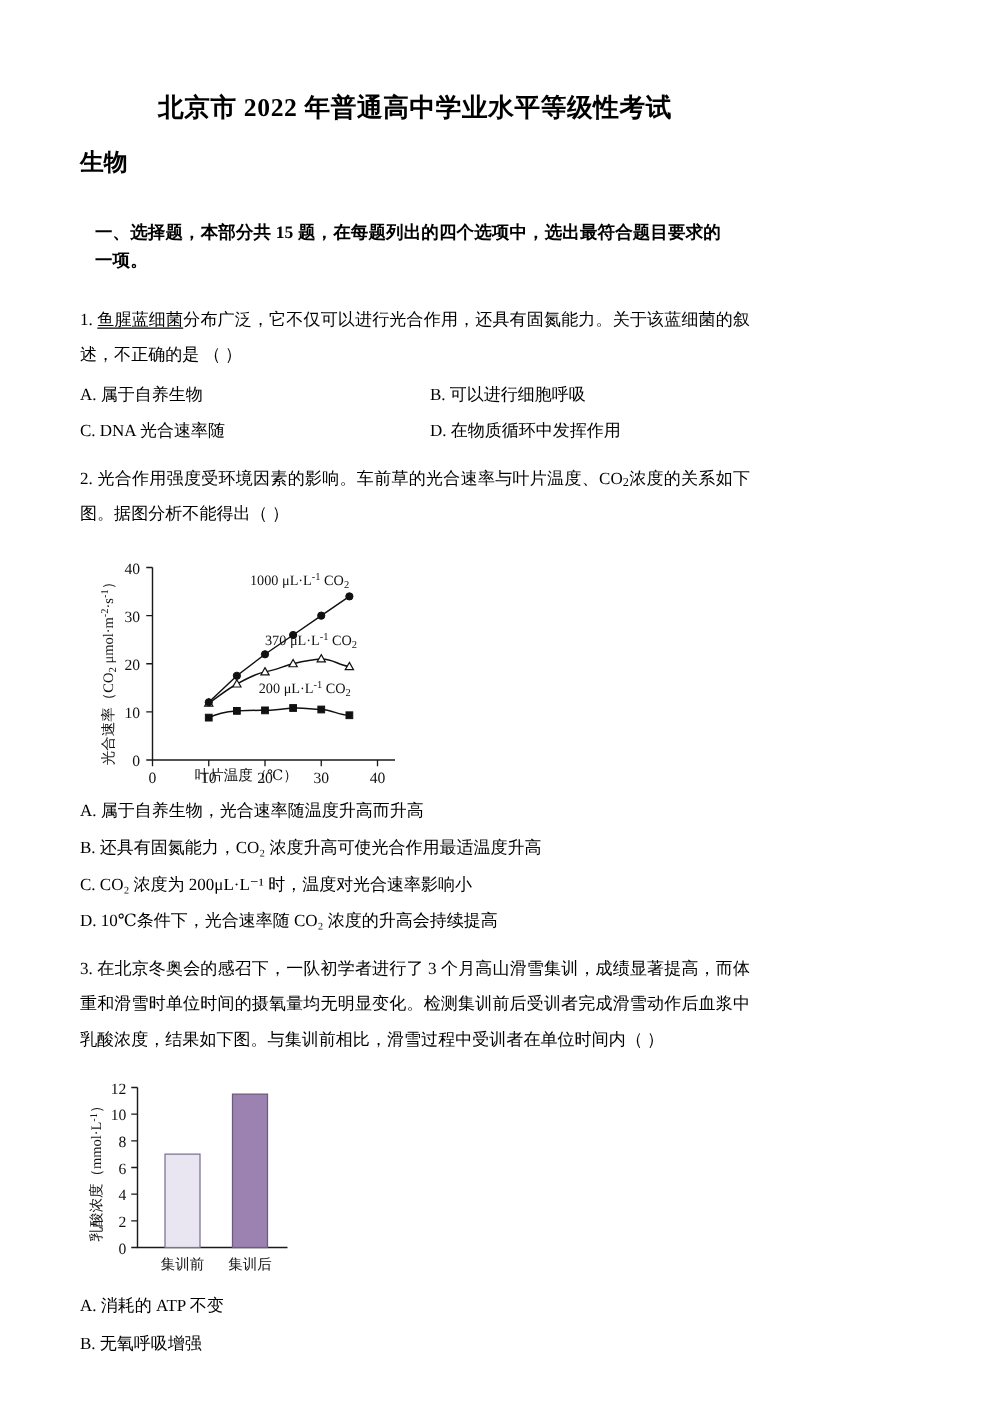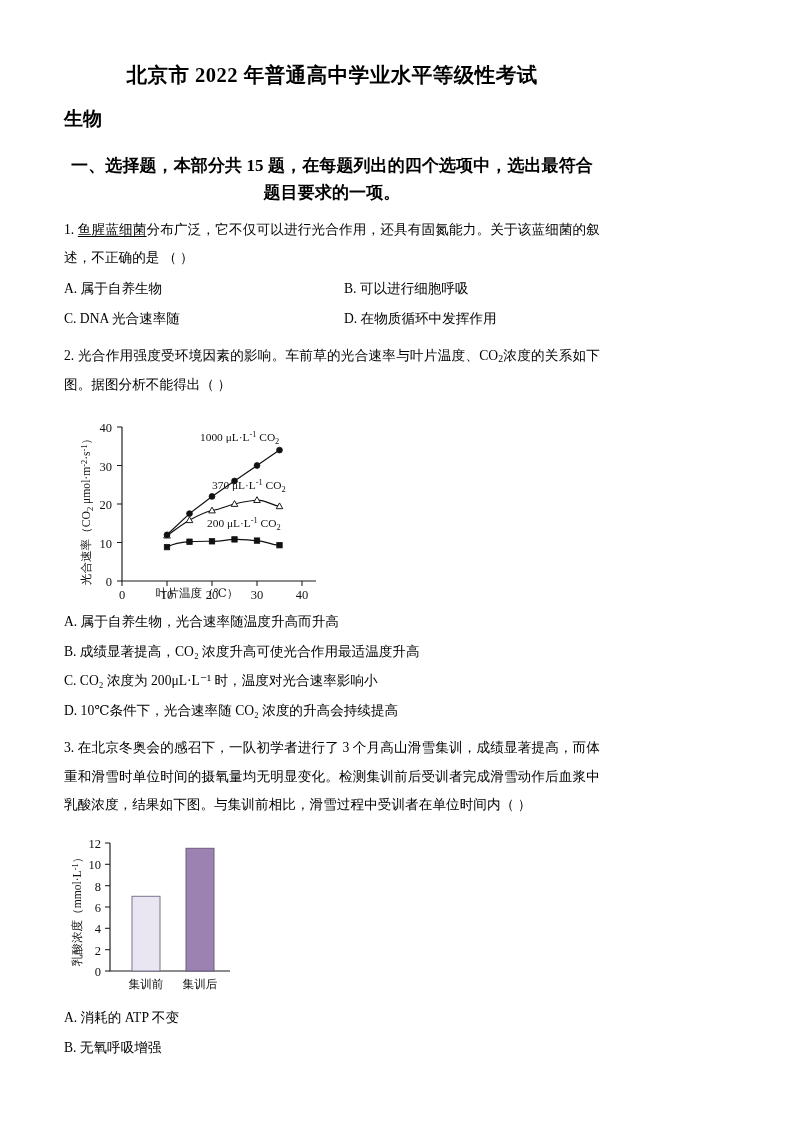--- a/index.html
+++ b/index.html
@@ -15,21 +15,21 @@
     color: #000000;
     -webkit-font-smoothing: antialiased;
     overflow: hidden;
     position: relative;
   }
   .page {
     position: relative;
     width: 664px;
     height: 1122px;
     box-sizing: border-box;
-    padding: 0 64px;
+    padding: 12px 64px;
   }
 
   
   .doc-title {
     text-align: center;
     font-size: 20.5px;
     font-weight: bold;
     letter-spacing: .5px;
     margin: 0;
     padding-top: 60px;
@@ -37,27 +37,26 @@
   }
   .doc-subtitle {
     text-align: left;
     font-size: 19px;
     font-weight: bold;
     margin: 0;
     padding-top: 14px;
     line-height: 1.5;
   }
   .section-head {
-    font-size: 17px;
+    font-size: 14px;
     font-weight: bold;
-    margin: 0;
+    margin: 12px;
     padding-top: 19px;
     line-height: 1.6;
     letter-spacing: .1px;
-    text-align: center;
   }
 
   
   .question {
     font-size: 13.6px;
     line-height: 2.08;
     margin: 0;
     padding-top: 9px;
     text-align: justify;
     text-justify: inter-ideograph;
@@ -223,21 +222,21 @@
         <text class="serieslabel" x="143" y="122">
           200 μL·L<tspan dy="-3.6" font-size="8.4">-1</tspan><tspan dy="3.6"> CO</tspan><tspan dy="2.6" font-size="8.4">2</tspan>
         </text>
 
         <text class="xlabel-h" x="133" y="192" text-anchor="middle">叶片温度（℃）</text>
       </svg>
     </div>
 
     <div class="options">
       <div class="opt-line">A. 属于自养生物，光合速率随温度升高而升高</div>
-      <div class="opt-line">B. 成绩显著提高，CO₂ 浓度升高可使光合作用最适温度升高</div>
+      <div class="opt-line">B. 还具有固氮能力，CO₂ 浓度升高可使光合作用最适温度升高</div>
       <div class="opt-line">C. CO₂ 浓度为 200μL·L⁻¹ 时，温度对光合速率影响小</div>
       <div class="opt-line">D. 10℃条件下，光合速率随 CO₂ 浓度的升高会持续提高</div>
     </div>
   </div>
 
   <div>
     <p class="question">
       <span>3.</span>
       <span>在北京冬奥会的感召下，一队初学者进行了 3 个月高山滑雪集训，成绩显著提高，而体重和滑雪时单位时间的摄氧量均无明显变化。检测集训前后受训者完成滑雪动作后血浆中乳酸浓度，结果如下图。与集训前相比，滑雪过程中受训者在单位时间内（    ）</span>
     </p>

